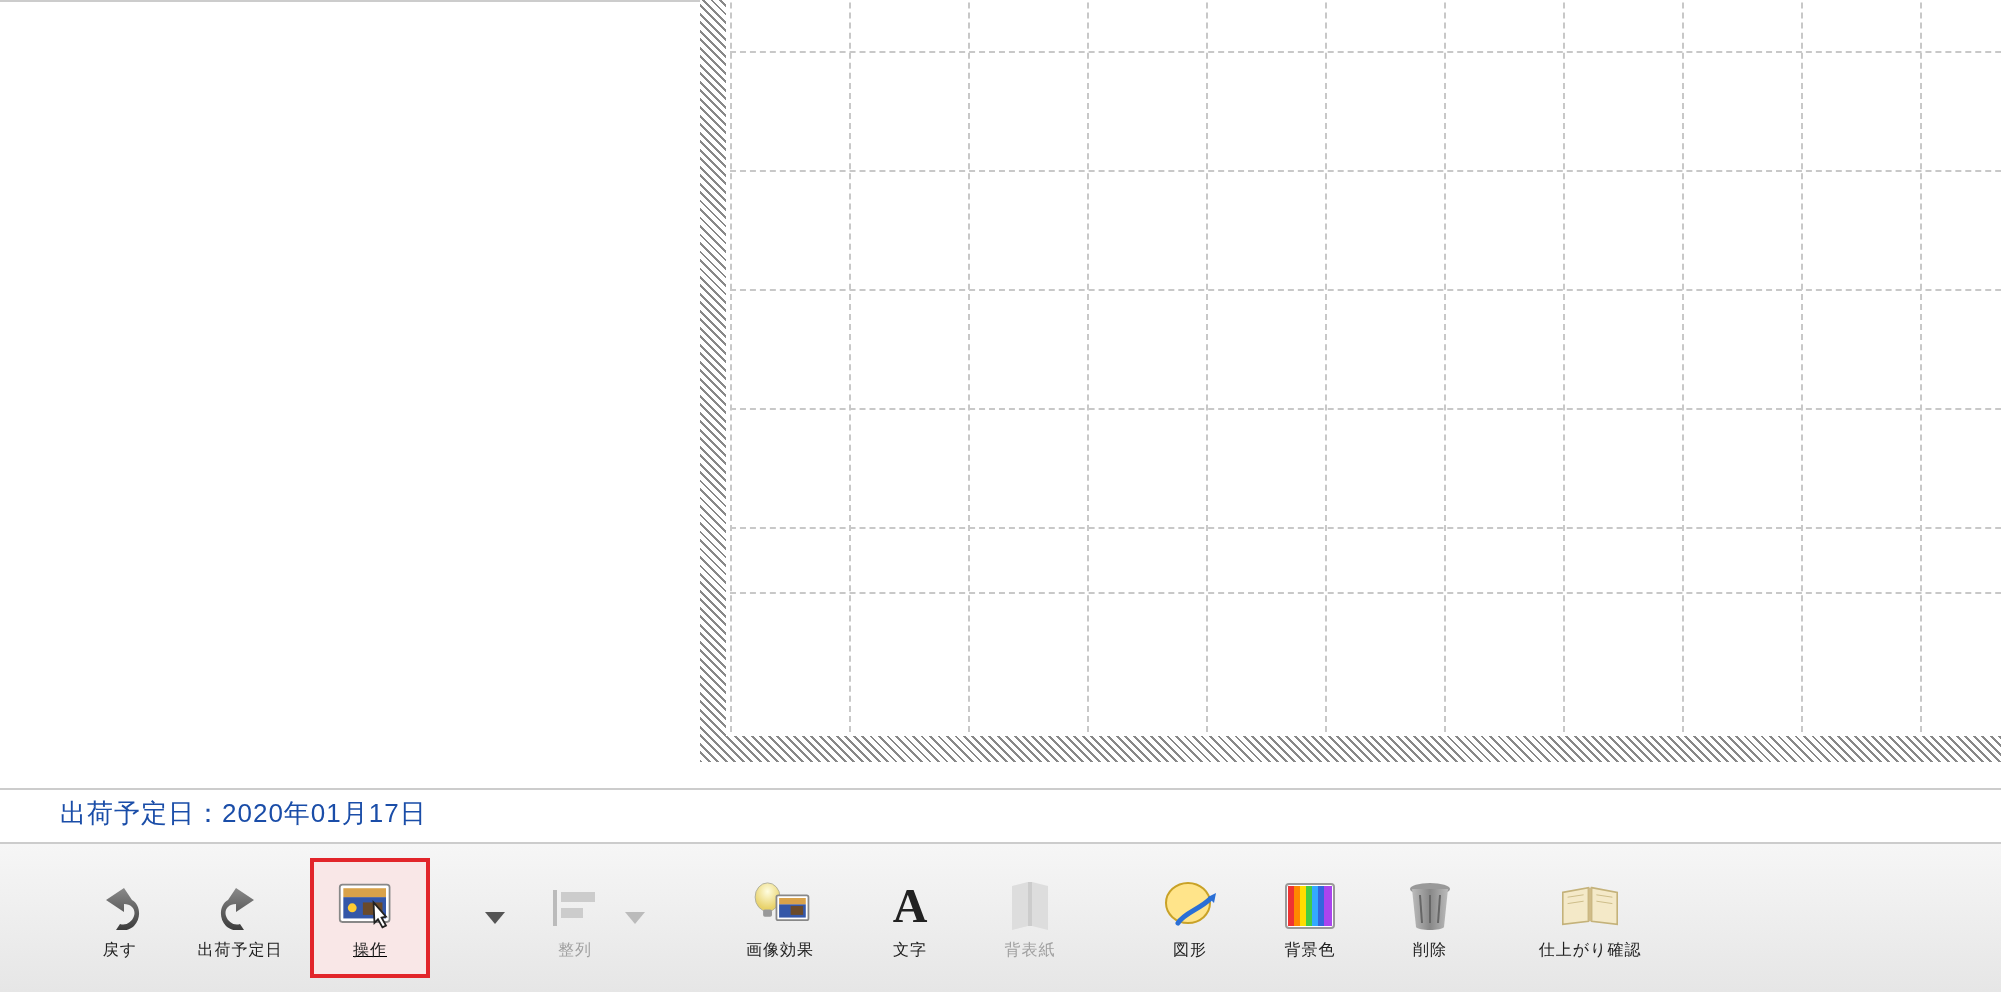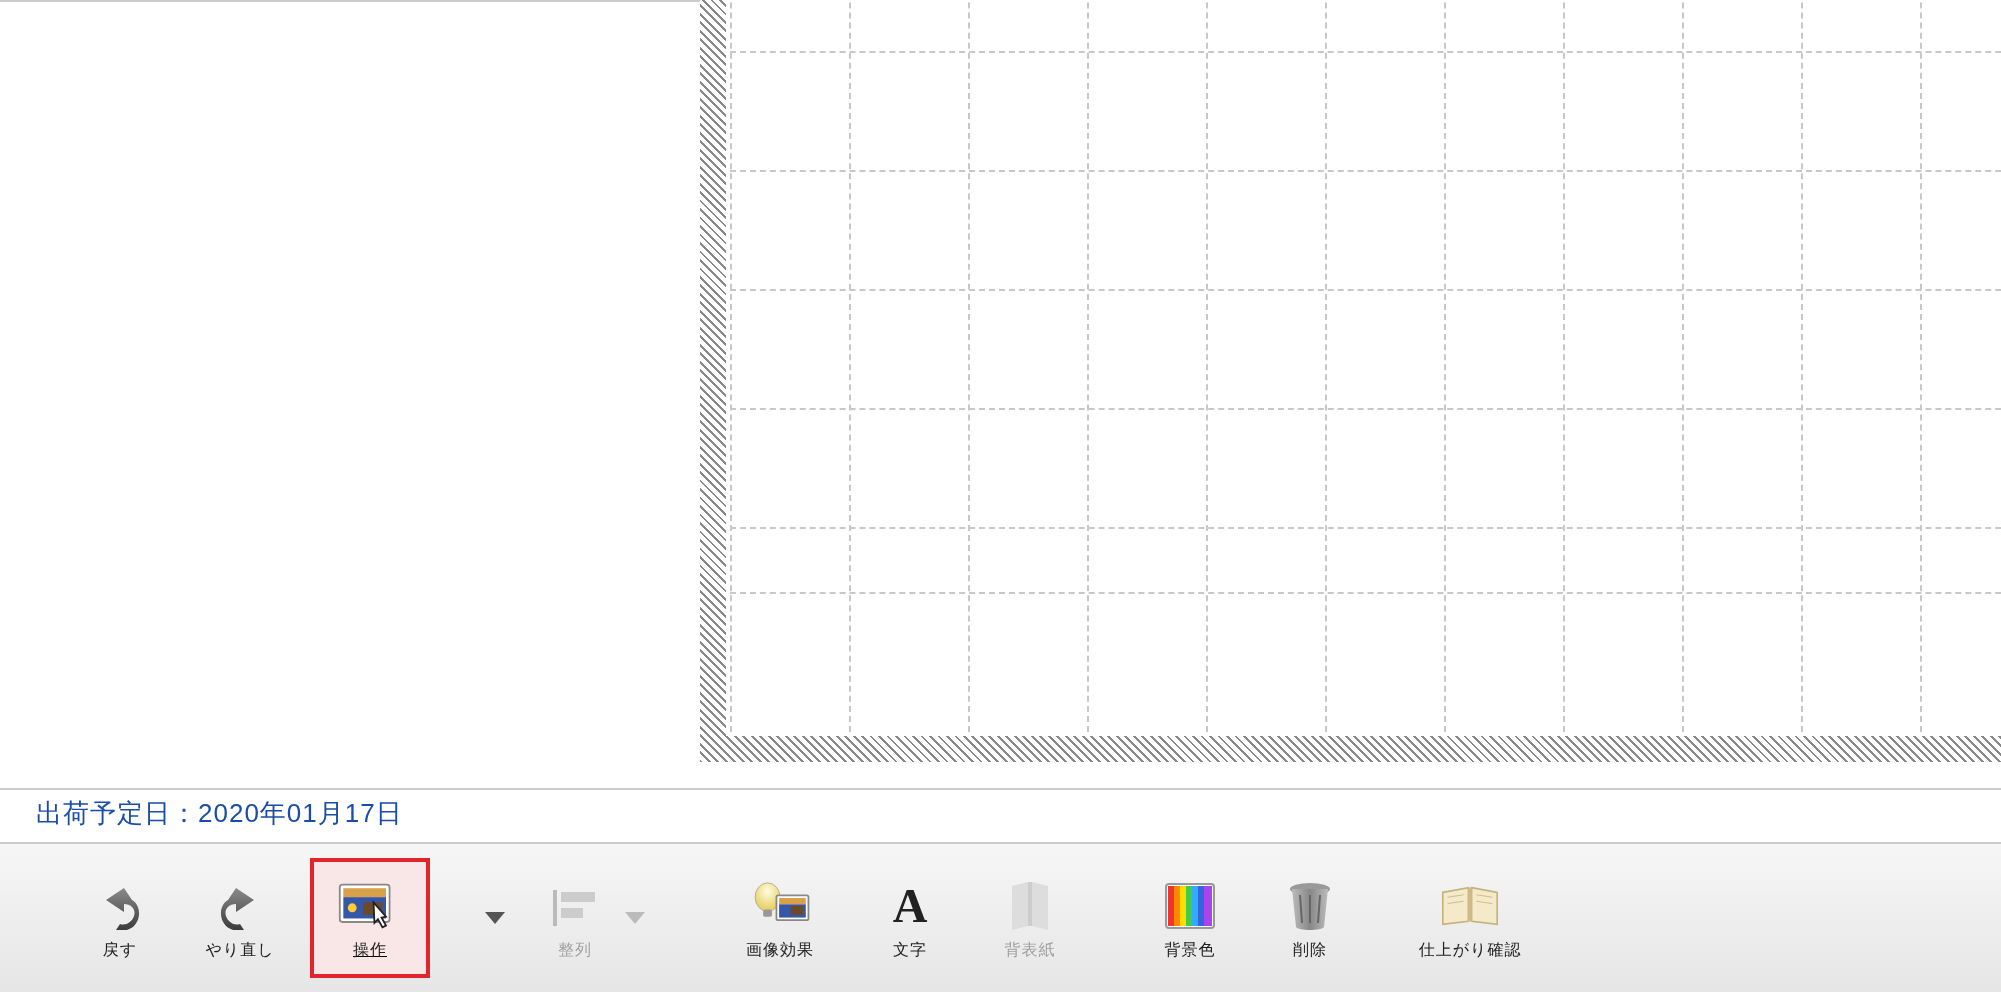--- a/index.html
+++ b/index.html
@@ -47,21 +47,21 @@
       left: 30px; top: 0; right: 0; bottom: 30px;
     }
     .grid-dashed .vline, .grid-dashed .hline {
       position: absolute;
       border-color: #c8c8c8;
     }
     .vline { top: 0; bottom: 0; border-left: 2px dashed #c8c8c8; }
     .hline { left: 0; right: 0; border-top: 2px dashed #c8c8c8; }
     .date-label {
       position: absolute;
-      left: 36px;
+      left: 60px;
       top: 796px;
       font-size: 26px;
       color: #1a4da8;
       letter-spacing: 1px;
     }
     .date-label .label-part { display: inline; }
     .date-label .value-part { display: inline; }
     .toolbar {
       position: absolute;
       left: 0;
@@ -180,21 +180,21 @@
       <svg width="56" height="48" viewBox="0 0 56 48">
         <defs>
             <linearGradient id="gredo" x1="0" y1="0" x2="0" y2="1">
               <stop offset="0" stop-color="#8a8a8a"></stop>
               <stop offset="1" stop-color="#3a3a3a"></stop>
             </linearGradient>
           </defs>
         <path d="M16 10 C 8 14 6 28 14 36 C 18 40 26 42 32 40 L28 34 C 22 36 16 32 14 26 C 12 20 16 14 24 14 L24 22 L42 10 L24 -2 Z" transform="translate(0,8)" fill="url(#gredo)"></path>
       </svg>
     </div>
-    <div class="tlabel">やり直し</div>
+    <div class="tlabel">出荷予定日</div>
   </div>
 
   <div class="spacer-sm"></div>
 
   <div class="tbtn highlighted">
     <div class="ticon">
       <svg width="72" height="56" viewBox="0 0 72 56">
         <rect x="2" y="4" width="56" height="42" rx="3" fill="#ffffff" stroke="#888" stroke-width="2"></rect>
         <rect x="6" y="18" width="48" height="24" fill="#3457a8"></rect>
         <rect x="6" y="8" width="48" height="10" fill="#d9a24a"></rect>
@@ -264,20 +264,30 @@
         <path d="M10 6 L26 2 L26 46 L10 50 Z" fill="#ddd"></path>
         <path d="M30 2 L46 6 L46 50 L30 46 Z" fill="#ddd"></path>
         <rect x="26" y="2" width="4" height="44" fill="#ccc"></rect>
       </svg>
     </div>
     <div class="tlabel">背表紙</div>
   </div>
 
   <div class="spacer-md"></div>
 
+  <div class="tbtn">
+    <div class="ticon">
+      <svg width="60" height="54" viewBox="0 0 60 54">
+        <ellipse cx="28" cy="24" rx="22" ry="20" fill="#ffe48a" stroke="#c9a227" stroke-width="2"></ellipse>
+        <path d="M18 44 C 24 34 40 30 50 20" stroke="#2a6fd6" stroke-width="5" fill="none" stroke-linecap="round"></path>
+        <path d="M48 18 L56 14 L54 24 Z" fill="#2a6fd6"></path>
+      </svg>
+    </div>
+    <div class="tlabel">図形</div>
+  </div>
 
   <div class="tbtn">
     <div class="ticon">
       <svg width="56" height="52" viewBox="0 0 56 52">
         <rect x="4" y="4" width="48" height="44" rx="3" fill="#fff" stroke="#999" stroke-width="2"></rect>
         <g transform="translate(6,6)">
           <rect x="0" y="0" width="6" height="40" fill="#e33"></rect>
           <rect x="6" y="0" width="6" height="40" fill="#f80"></rect>
           <rect x="12" y="0" width="6" height="40" fill="#fd0"></rect>
           <rect x="18" y="0" width="6" height="40" fill="#4c4"></rect>

